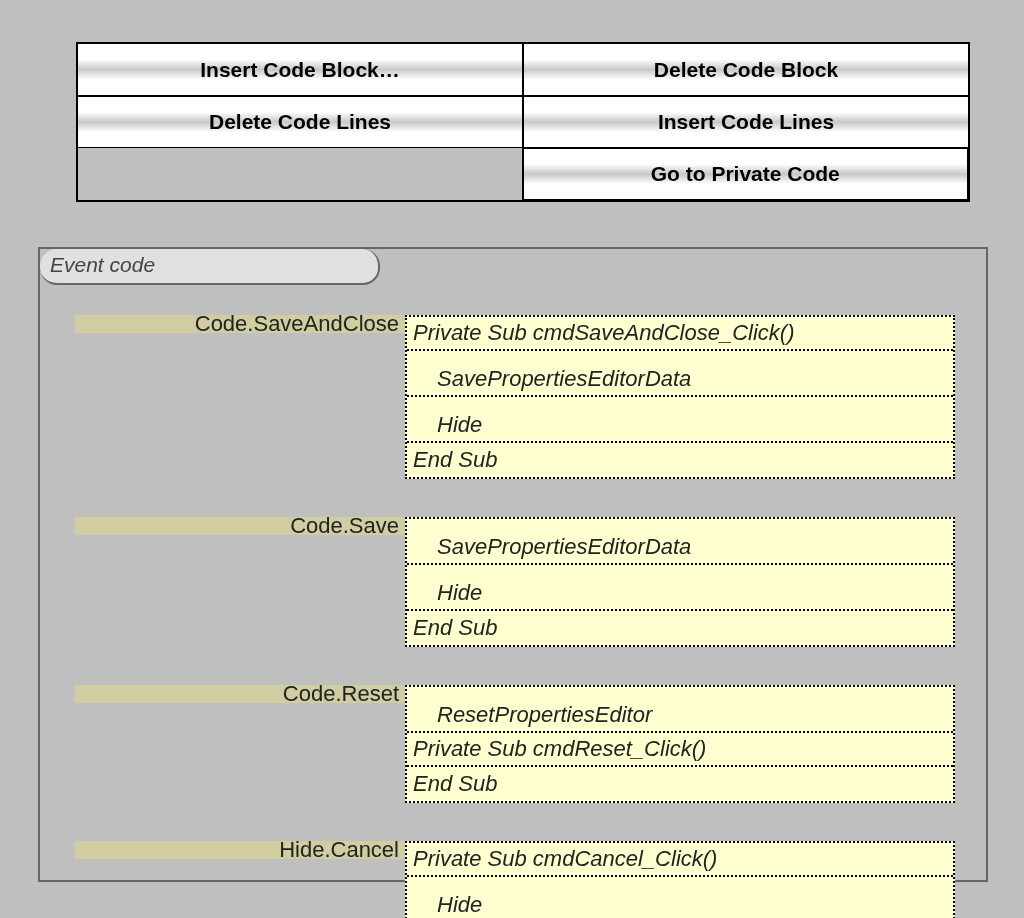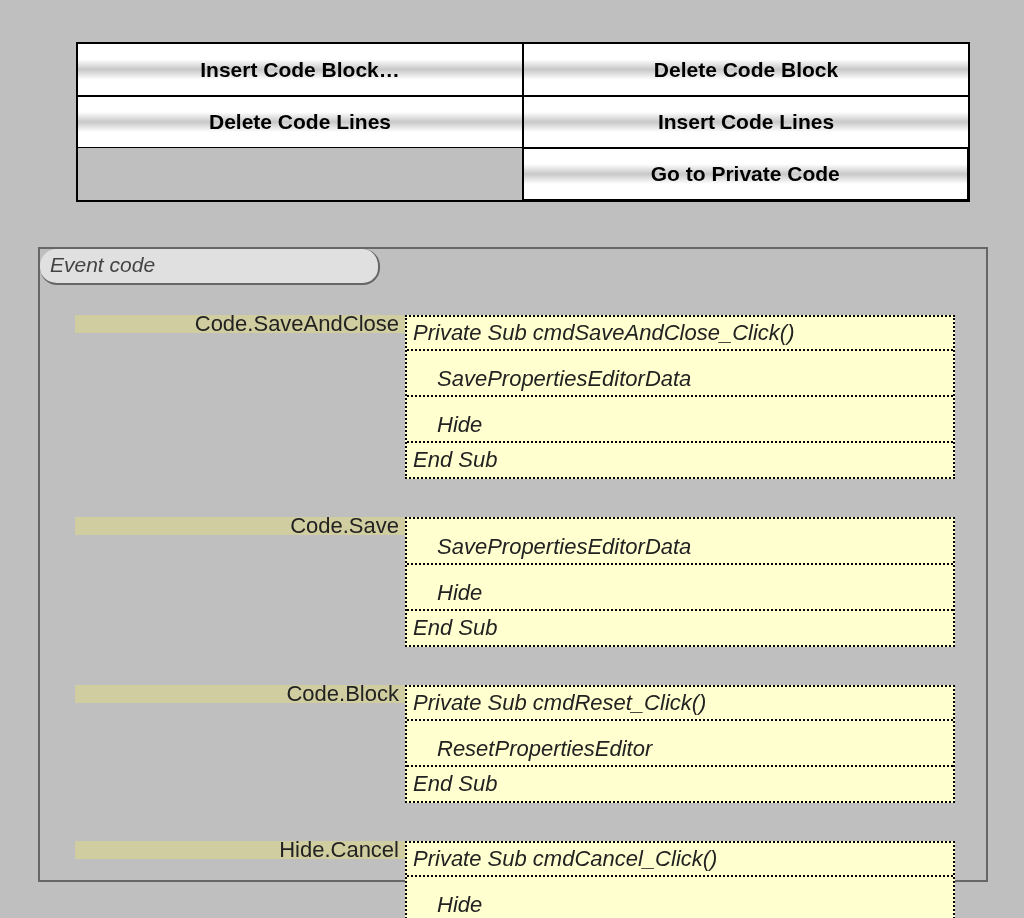--- a/index.html
+++ b/index.html
@@ -129,25 +129,25 @@
           <div class="label-band">Code.Save</div>
         </div>
         <div class="code">
           <div class="codeline indent">SavePropertiesEditorData</div>
           <div class="codeline indent">Hide</div>
           <div class="codeline">End Sub</div>
         </div>
       </div>
       <div class="block">
         <div class="label">
-          <div class="label-band">Code.Block</div>
+          <div class="label-band">Code.Reset</div>
         </div>
         <div class="code">
+          <div class="codeline indent">ResetPropertiesEditor</div>
           <div class="codeline">Private Sub cmdReset_Click()</div>
-          <div class="codeline indent">ResetPropertiesEditor</div>
           <div class="codeline">End Sub</div>
         </div>
       </div>
       <div class="block">
         <div class="label">
           <div class="label-band">Hide.Cancel</div>
         </div>
         <div class="code">
           <div class="codeline">Private Sub cmdCancel_Click()</div>
           <div class="codeline indent">Hide</div>

